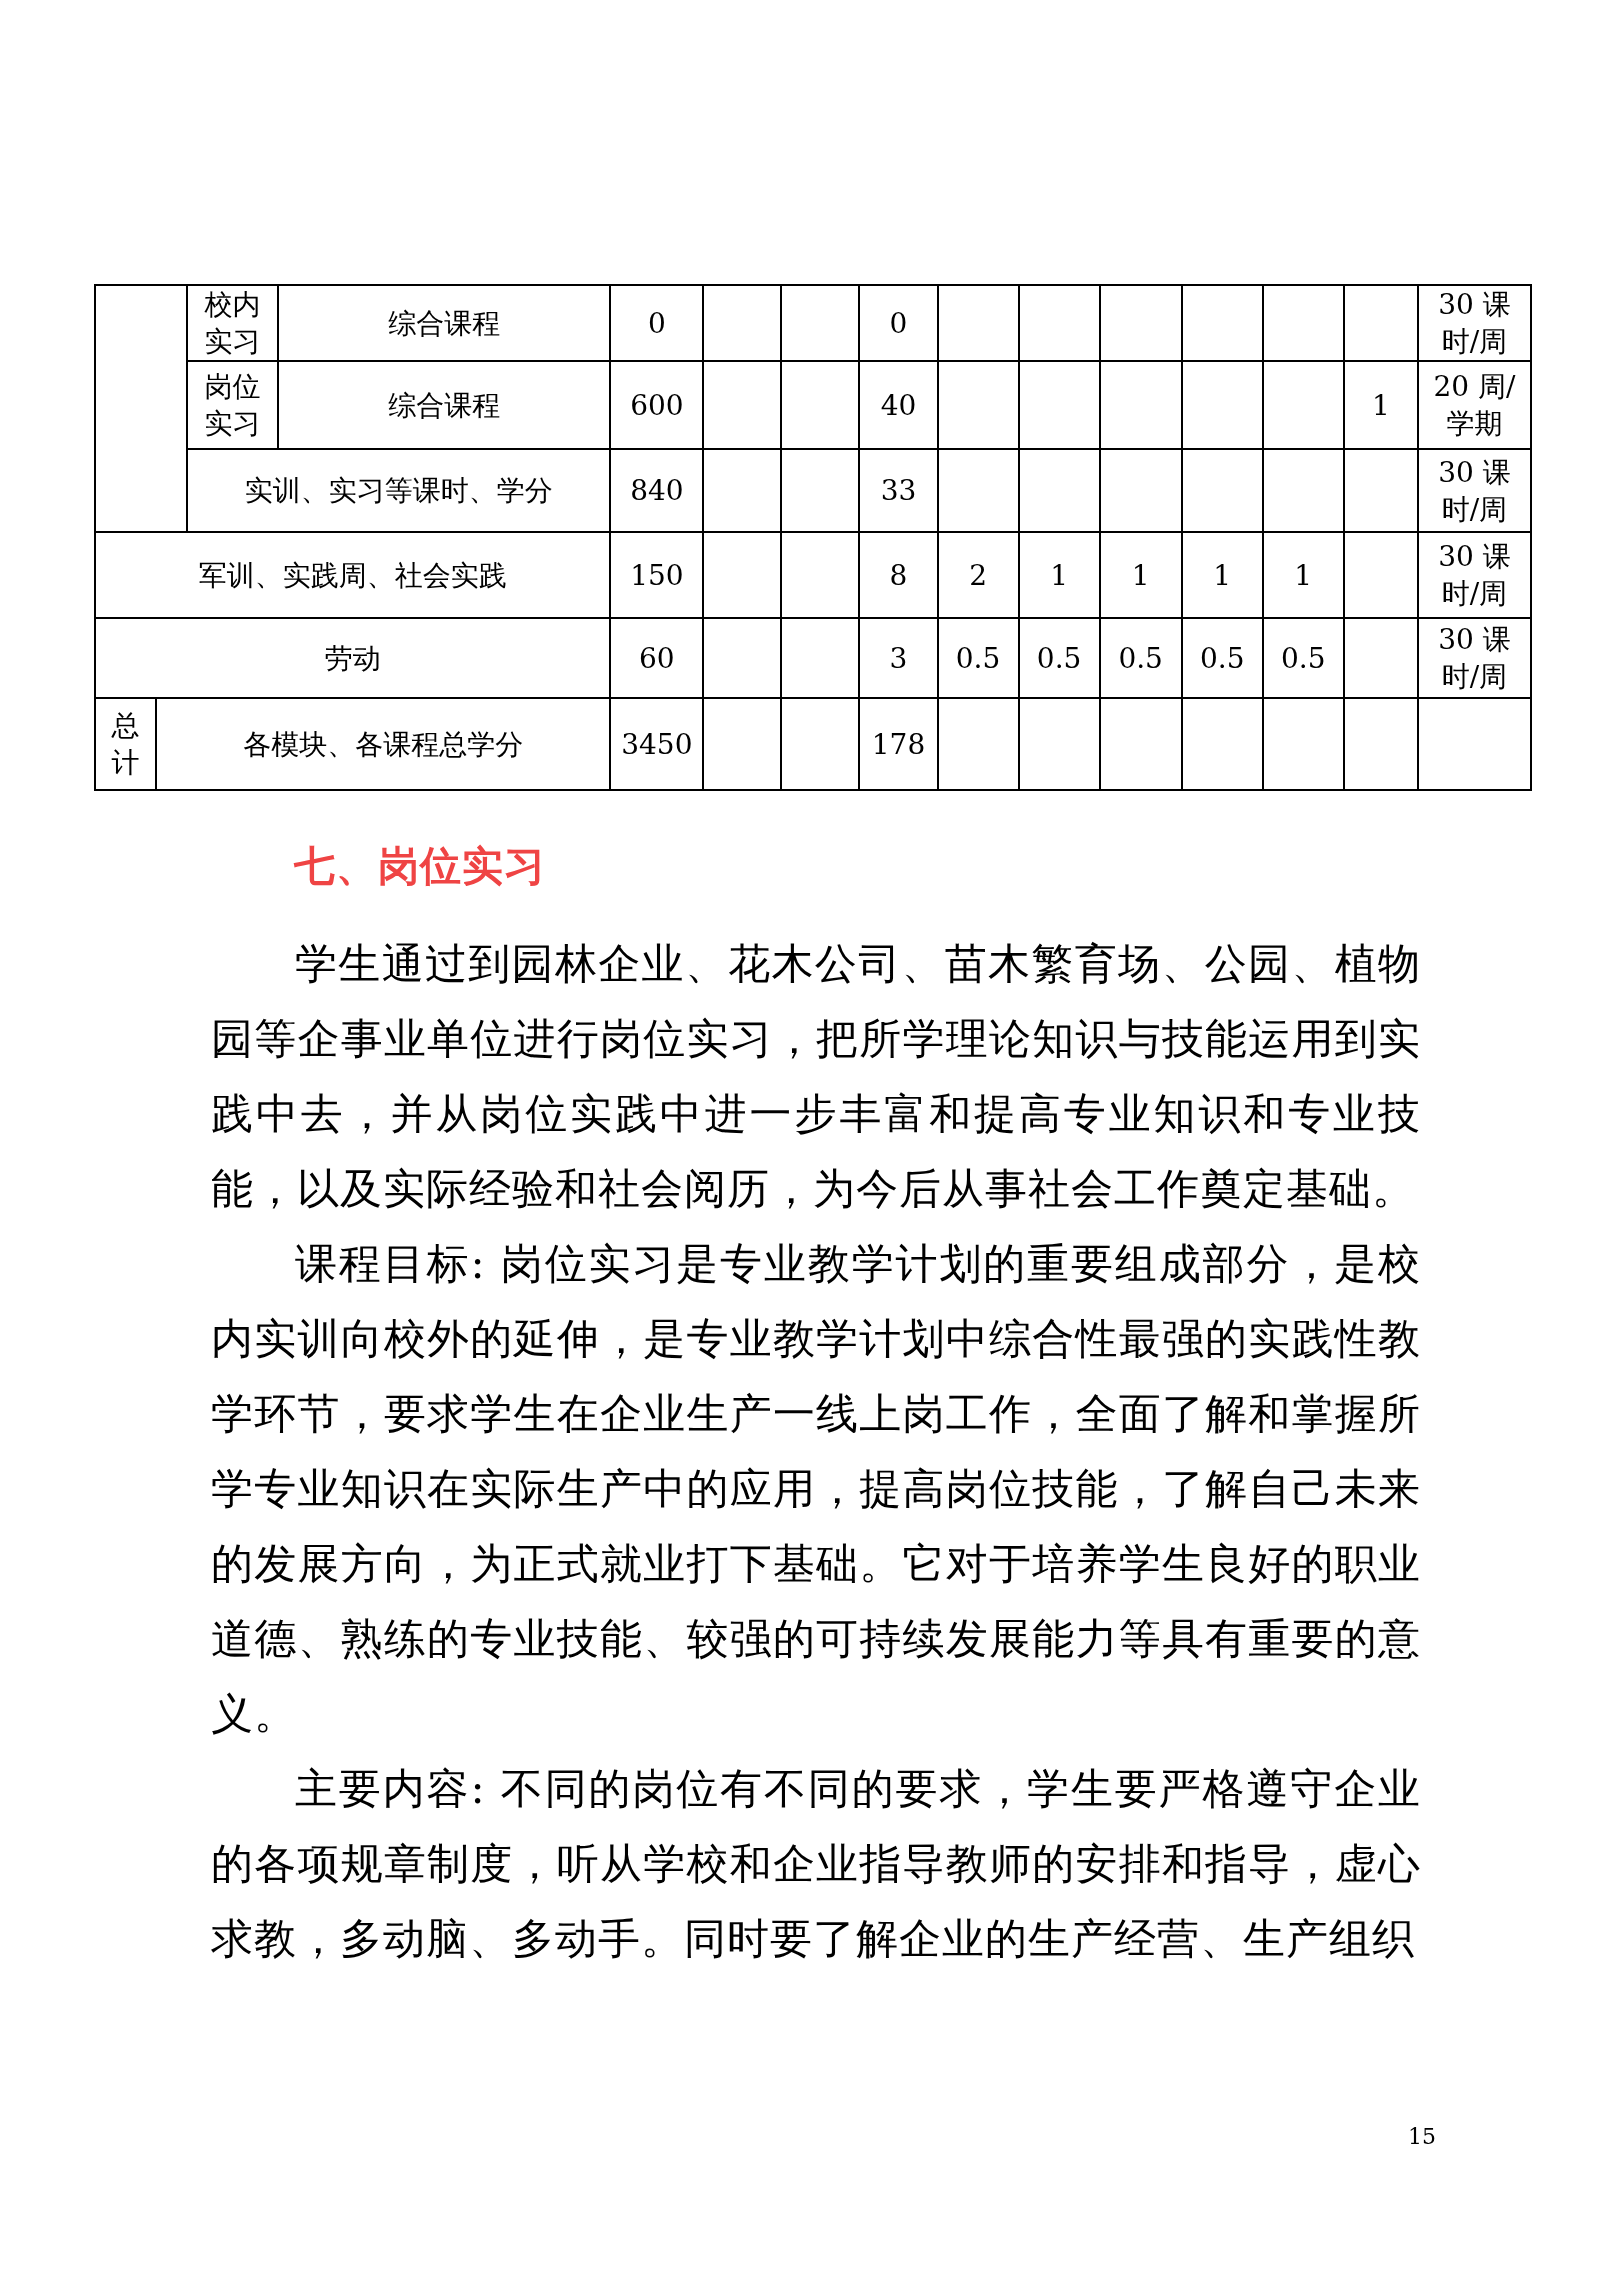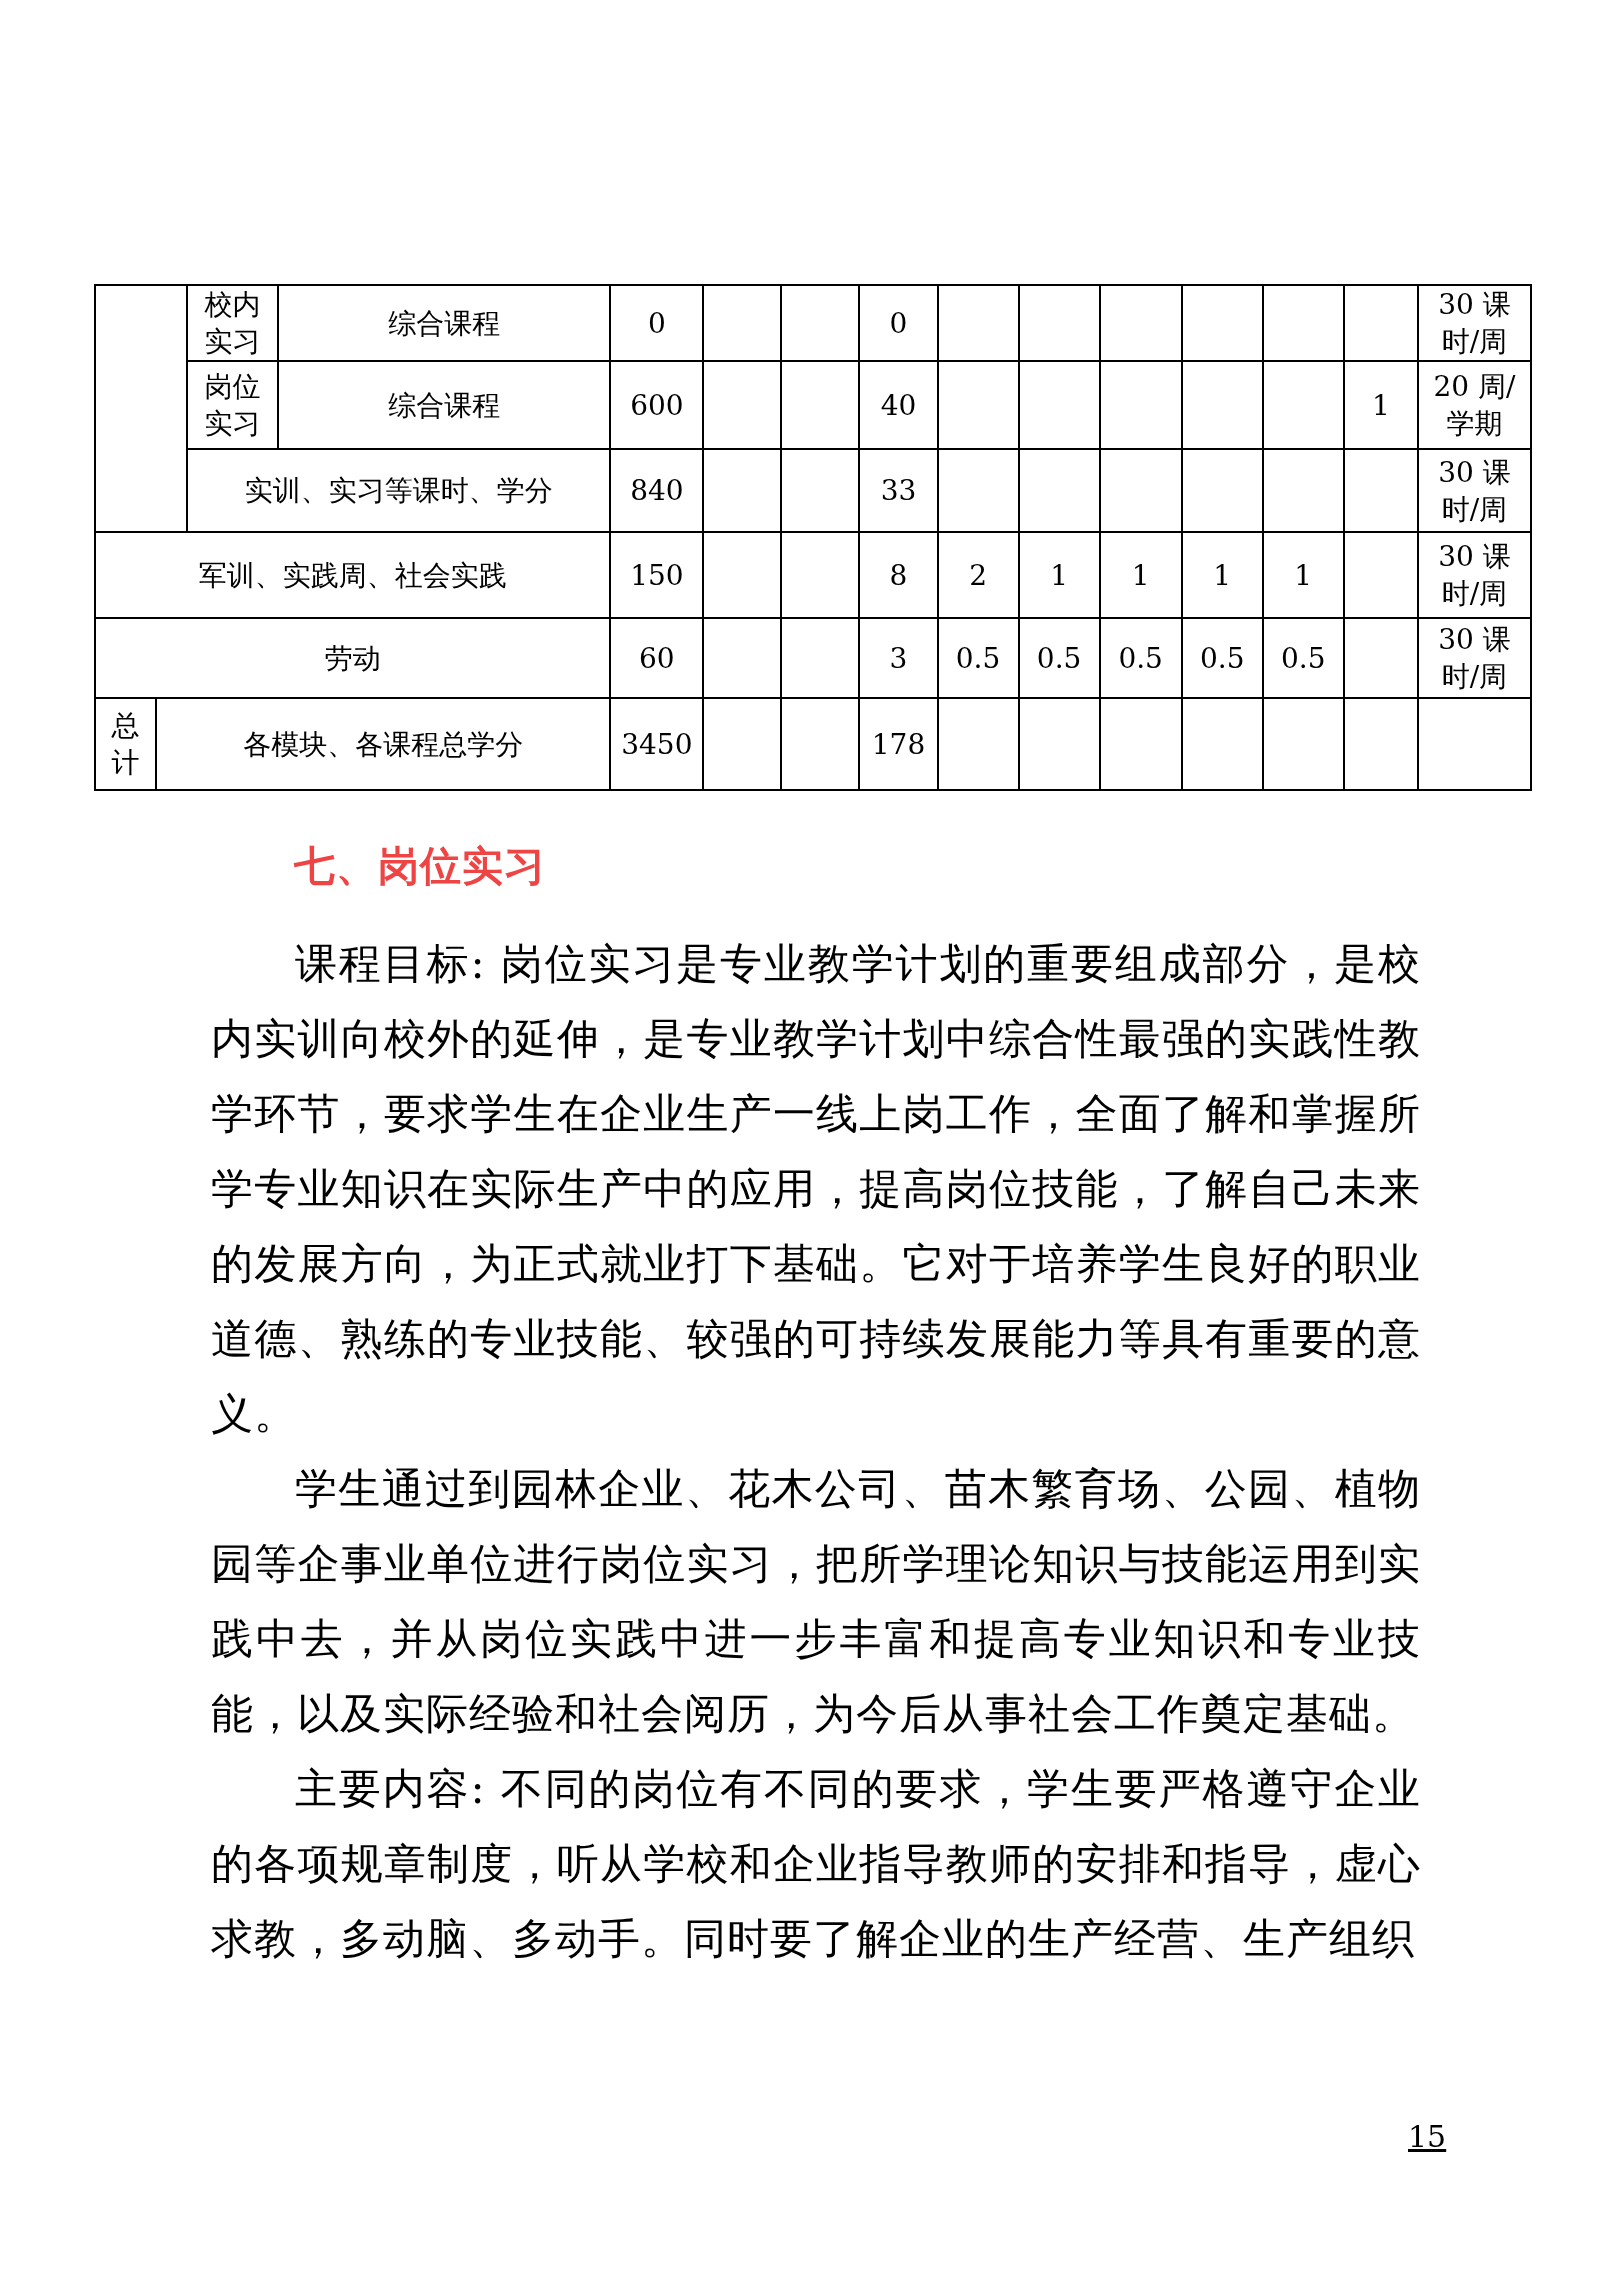--- a/index.html
+++ b/index.html
@@ -52,23 +52,22 @@
     font-size:42px;
     line-height:75px;
     letter-spacing:1px;
     text-align:justify;
     text-indent:2em;
     word-break:break-all;
   }
   
   .page-number{
     position:absolute;left:1408px;top:2120px;
-    font-size:30px;
+    font-size:22px;
     line-height:33px;
-    text-decoration:underline;
   }
 </style>
 </head>
 <body>
 
 <div class="page">
 
   <table class="schedule">
     <colgroup>
       <col style="width:61px">
@@ -183,21 +182,21 @@
         <td></td>
         <td></td>
         <td></td>
       </tr>
     </tbody>
   </table>
 
   <h2 class="section-heading">七、岗位实习</h2>
 
   <div class="body-text">
+    <p>学生通过到园林企业、花木公司、苗木繁育场、公园、植物园等企事业单位进行岗位实习，把所学理论知识与技能运用到实践中去，并从岗位实践中进一步丰富和提高专业知识和专业技能，以及实际经验和社会阅历，为今后从事社会工作奠定基础。</p>
     <p>课程目标: 岗位实习是专业教学计划的重要组成部分，是校内实训向校外的延伸，是专业教学计划中综合性最强的实践性教学环节，要求学生在企业生产一线上岗工作，全面了解和掌握所学专业知识在实际生产中的应用，提高岗位技能，了解自己未来的发展方向，为正式就业打下基础。它对于培养学生良好的职业道德、熟练的专业技能、较强的可持续发展能力等具有重要的意义。</p>
-    <p>学生通过到园林企业、花木公司、苗木繁育场、公园、植物园等企事业单位进行岗位实习，把所学理论知识与技能运用到实践中去，并从岗位实践中进一步丰富和提高专业知识和专业技能，以及实际经验和社会阅历，为今后从事社会工作奠定基础。</p>
     <p>主要内容: 不同的岗位有不同的要求，学生要严格遵守企业的各项规章制度，听从学校和企业指导教师的安排和指导，虚心求教，多动脑、多动手。同时要了解企业的生产经营、生产组织</p>
   </div>
 
   <div class="page-number">15</div>
 
 </div>
 
 
 </body></html>

